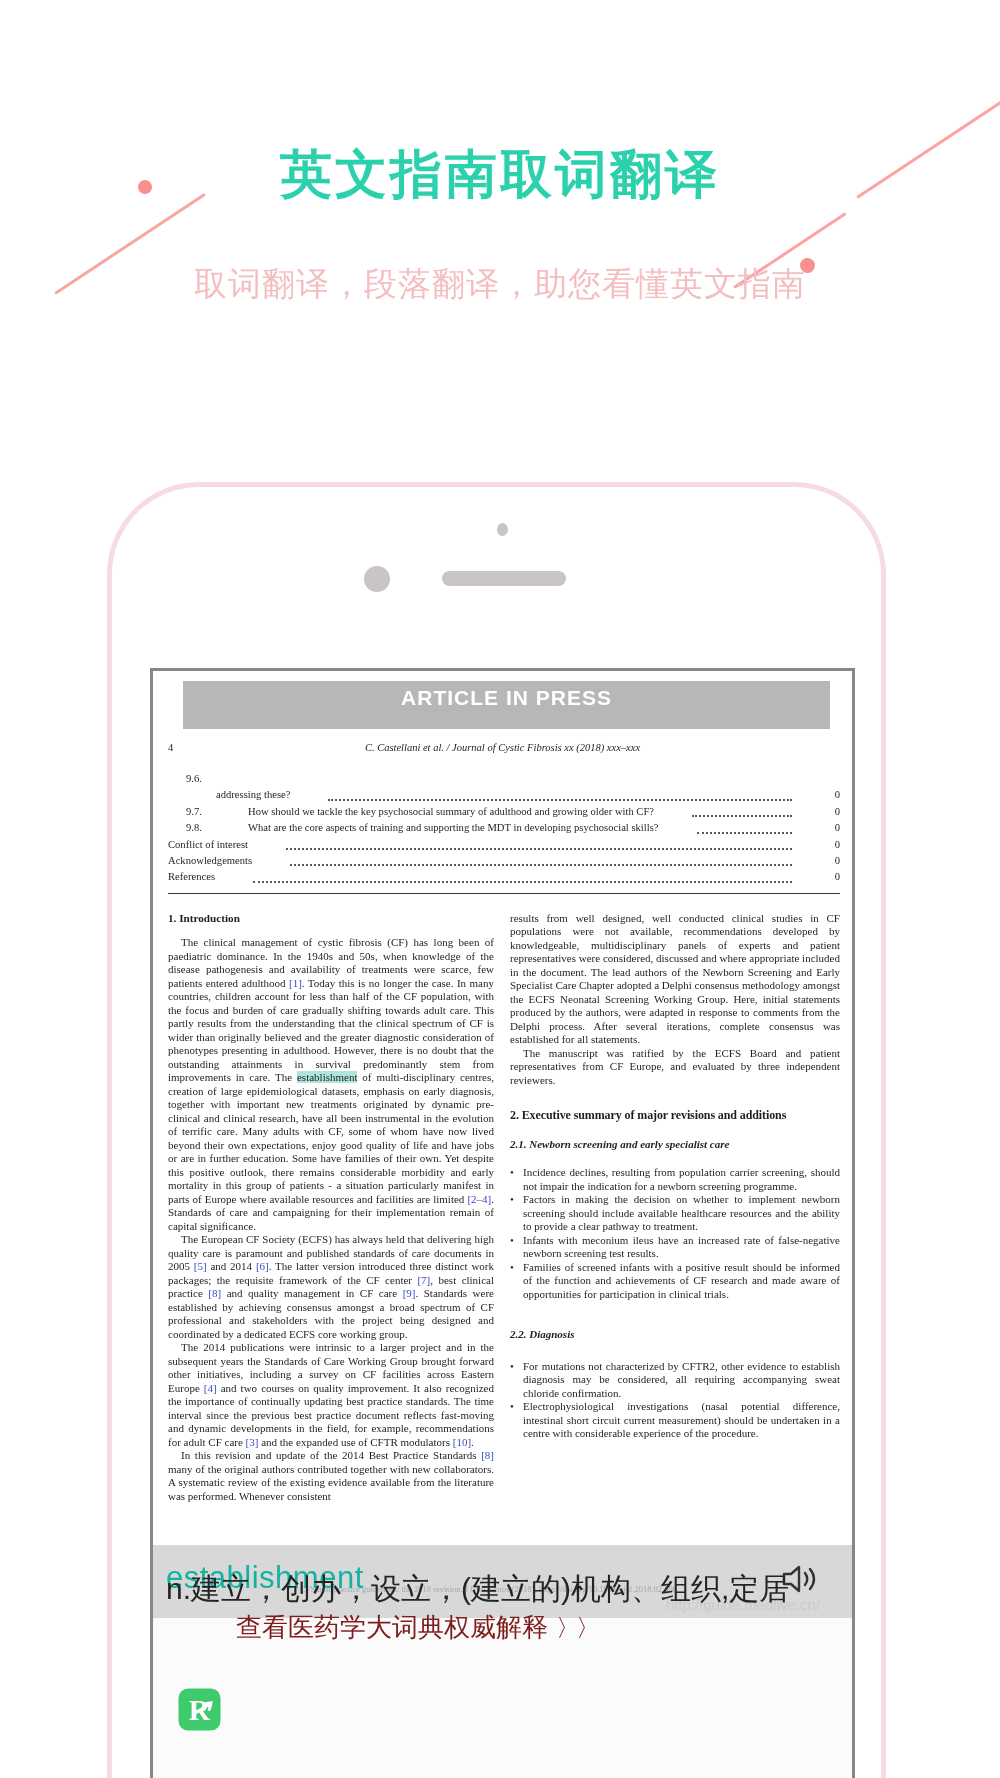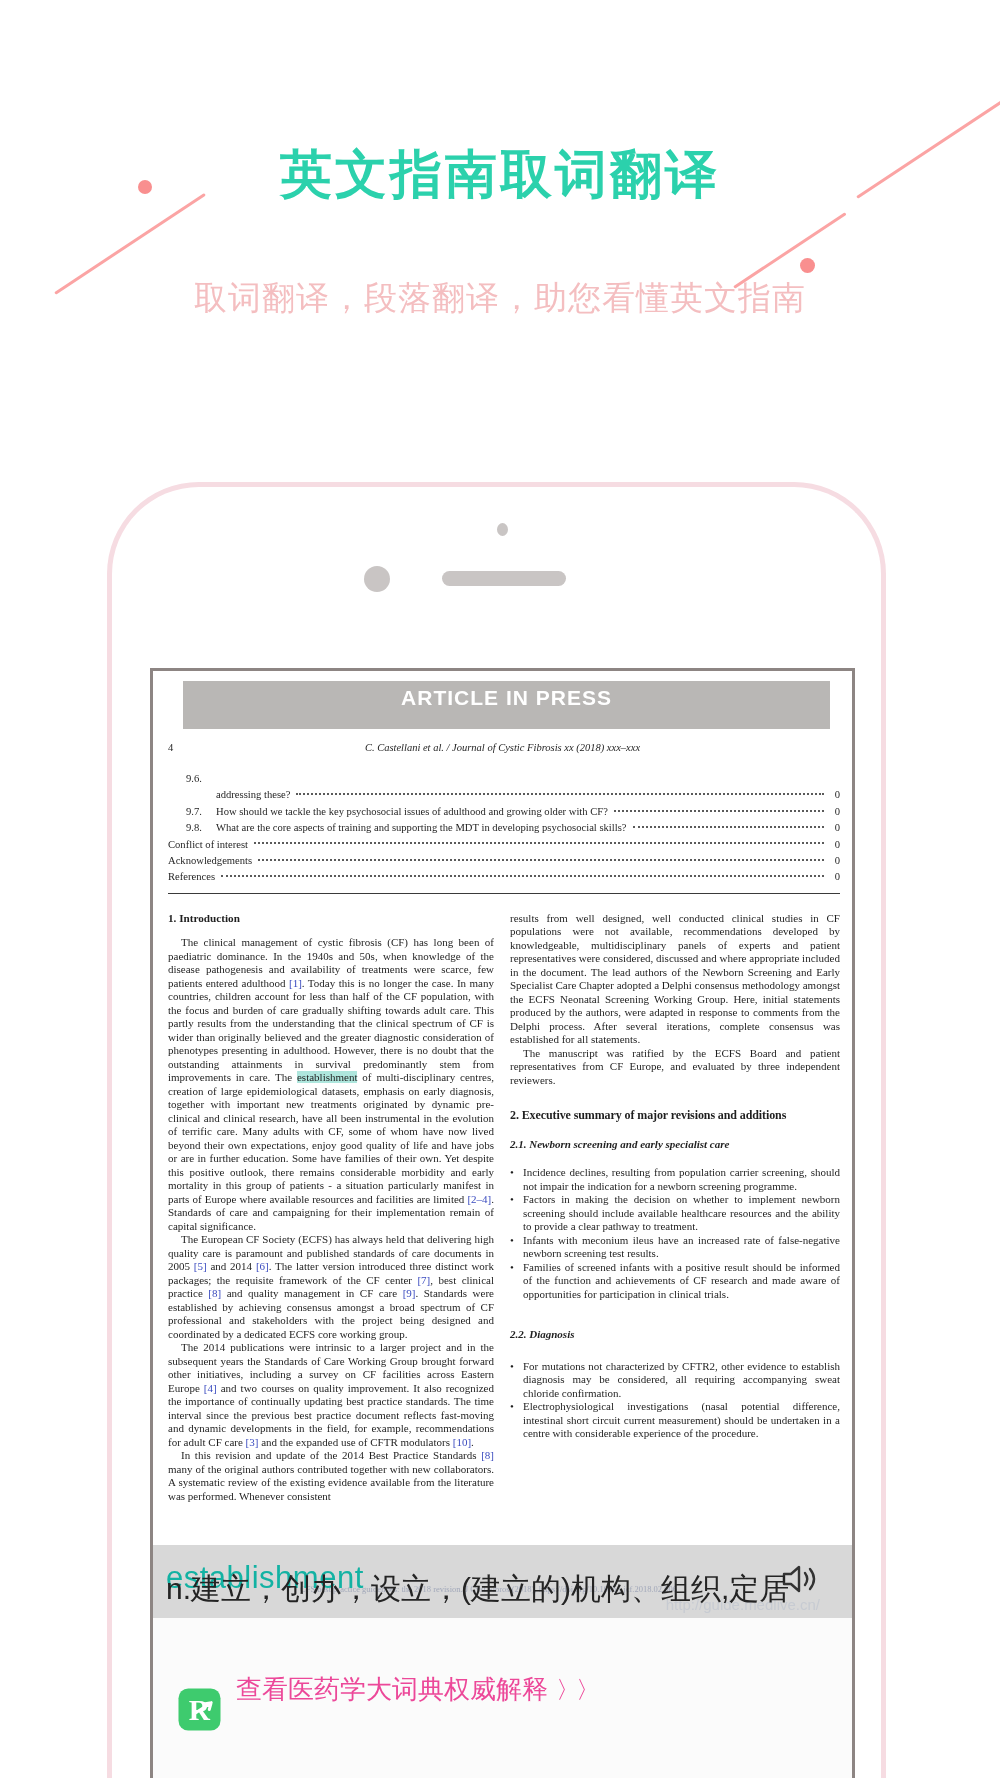--- a/index.html
+++ b/index.html
@@ -1,41 +1,41 @@
 <!DOCTYPE html>
 <html><head>
 <meta charset="utf-8">
 <style>
   html,body{margin:0;padding:0;background:#fff;}
   .stage{position:relative;width:1000px;height:1778px;overflow:hidden;background:#fff;
          font-family:"Liberation Sans",sans-serif;padding-left:7px;}
   
   .hero-title{position:absolute;left:0;top:140px;width:1000px;text-align:center;
               font-size:52px;font-weight:700;color:#2bd1ac;letter-spacing:3px;}
-  .hero-sub{position:absolute;left:0;top:276px;width:1000px;text-align:center;
+  .hero-sub{position:absolute;left:0;top:262px;width:1000px;text-align:center;
             font-size:33px;color:#f4bec0;letter-spacing:1px;}
   .deco-line{position:absolute;height:3px;background:#fba4a4;border-radius:2px;
              transform-origin:0 50%;transform:rotate(-33.5deg);}
   .deco-dot{position:absolute;border-radius:50%;background:#f98f8f;}
   
   .phone{position:absolute;left:107px;top:482px;width:769px;height:1300px;
          border:5px solid #f6dce2;border-bottom:none;border-radius:92px 92px 0 0;background:#fff;}
   .cam-dot{position:absolute;left:497px;top:523px;width:11px;height:13px;border-radius:50%;background:#c9c5c4;}
   .ear-dot{position:absolute;left:364px;top:566px;width:26px;height:26px;border-radius:50%;background:#c9c5c4;}
   .spk-bar{position:absolute;left:442px;top:571px;width:124px;height:15px;border-radius:8px;background:#c9c5c4;}
   
   .doc{position:absolute;left:150px;top:668px;width:699px;height:1110px;background:#fff;
        border:3px solid #8d8583;border-bottom:none;font-family:"Liberation Serif",serif;color:#1f1f1f;}
   .banner{margin:10px 22px 0 30px;height:48px;line-height:33px;background:#b9b7b5;text-align:center;
           color:#fff;font-weight:700;font-size:21px;letter-spacing:1px;font-family:"Liberation Sans",sans-serif;}
   .dochead{position:relative;margin-top:13px;height:16px;}
   .pgnum{position:absolute;left:15px;top:0;font-size:10.5px;}
   .runhead{text-align:center;font-style:italic;font-size:10.5px;}
   .toc{margin:13px 12px 0 15px;font-size:10.6px;}
-  .toc-row{display:flex;align-items:center;line-height:16.4px;}
+  .toc-row{display:flex;align-items:flex-end;line-height:16.4px;gap:32px;}
   .toc-num{flex:none;width:30px;margin-left:18px;}
   .toc-wrap{margin-left:48px;}
   .toc-text{flex:none;max-width:560px;}
   .toc-dots{flex:1;border-bottom:2px dotted #5a5a5a;margin:0 6px 3px 6px;}
   .toc-page{flex:none;width:10px;text-align:right;}
   .rule{margin:7px 12px 0 15px;border-top:1.4px solid #3a3a3a;}
   .cols{display:flex;gap:16px;margin:18px 12px 0 15px;font-size:11px;line-height:13.5px;text-align:justify;}
   .col-left{flex:none;width:326px;}
   .col-right{flex:1;min-width:0;}
   .cols p{margin:0;}
@@ -55,21 +55,21 @@
   .ovl-logo{position:absolute;left:238px;top:1684px;width:150px;height:24px;border:1px solid rgba(150,150,165,0.30);
             color:rgba(120,130,150,0.35);font-size:16px;text-align:center;line-height:24px;overflow:hidden;}
   .ovl-cit{position:absolute;left:300px;top:1584px;width:520px;font-size:8.5px;color:rgba(125,135,165,0.60);
            white-space:nowrap;overflow:hidden;font-family:"Liberation Serif",serif;}
   .ovl-url{position:absolute;left:640px;top:1596px;width:180px;text-align:right;font-size:15px;color:#c7cbd2;}
   .spk-icon{position:absolute;left:781px;top:1563px;width:40px;height:32px;cursor:pointer;}
   
   .def-panel{position:absolute;left:153px;top:1618px;width:699px;height:160px;background:#fbfbfb;}
   .def-text{position:absolute;left:166px;top:1569px;font-size:30px;color:#242424;}
   .dict-icon{position:absolute;left:178px;top:1688px;width:43px;height:43px;}
-  .dict-link{position:absolute;left:236px;top:1672px;font-size:26px;color:#ec4899;cursor:pointer;}
+  .dict-link{position:absolute;left:236px;top:1610px;font-size:26px;color:#7f1d1d;cursor:pointer;}
   .dict-arrows{margin-left:8px;letter-spacing:-4px;font-size:24px;}
 </style>
 </head>
 <body>
 
 <div class="stage">
 
   <div class="deco-dot" style="left:138px;top:180px;width:14px;height:14px;"></div>
   <div class="deco-line" style="left:55px;top:292px;width:180px;"></div>
   <div class="deco-line" style="left:857px;top:196px;width:175px;"></div>
@@ -95,21 +95,21 @@
       <div class="toc-row">
         <span class="toc-num">9.6.</span>
       </div>
       <div class="toc-row">
         <span class="toc-wrap">addressing these?</span>
         <span class="toc-dots"></span>
         <span class="toc-page">0</span>
       </div>
       <div class="toc-row">
         <span class="toc-num">9.7.</span>
-        <span class="toc-text">How should we tackle the key psychosocial issues of adulthood and growing older with CF?</span>
+        <span class="toc-text">How should we tackle the key psychosocial summary of adulthood and growing older with CF?</span>
         <span class="toc-dots"></span>
         <span class="toc-page">0</span>
       </div>
       <div class="toc-row">
         <span class="toc-num">9.8.</span>
         <span class="toc-text">What are the core aspects of training and supporting the MDT in developing psychosocial skills?</span>
         <span class="toc-dots"></span>
         <span class="toc-page">0</span>
       </div>
       <div class="toc-row">

